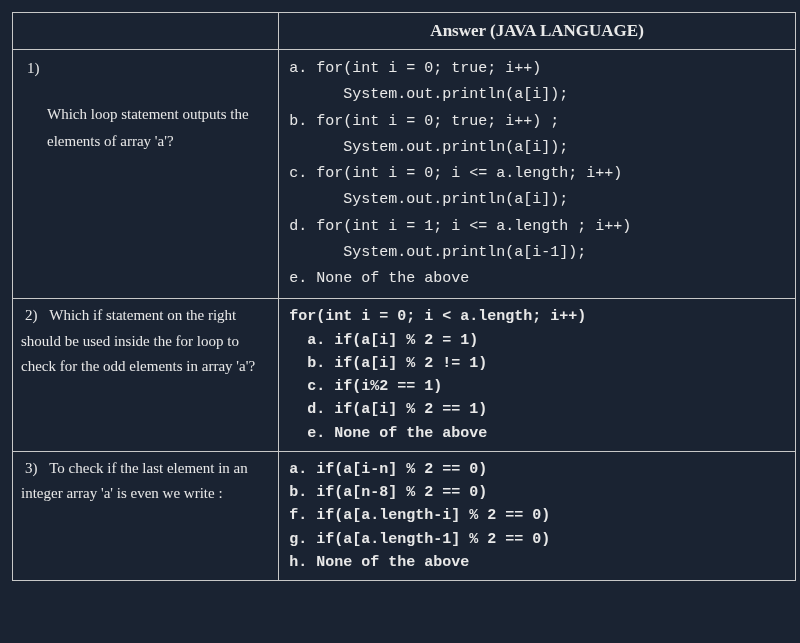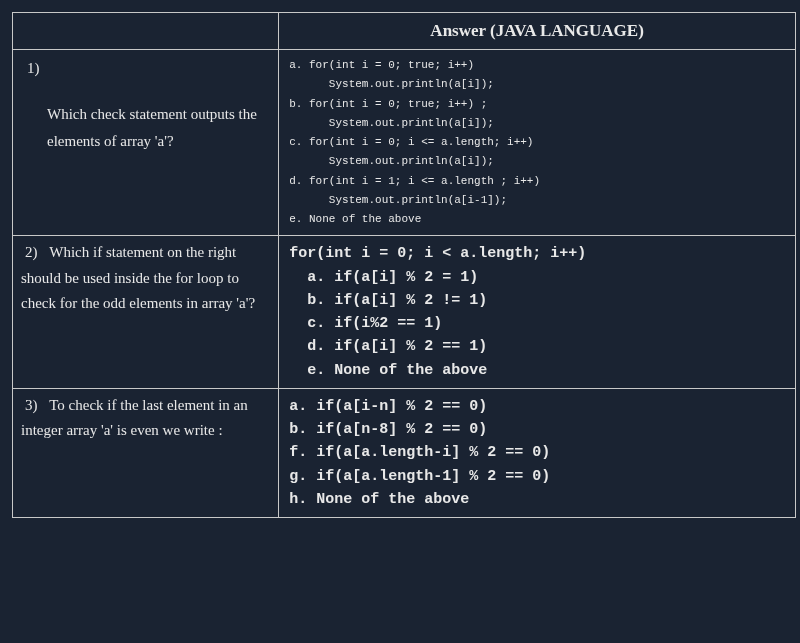--- a/index.html
+++ b/index.html
@@ -46,21 +46,21 @@
       padding: 20px 8px 8px 24px;
     }
     .question-text-tight {
       font-size: 15px;
       line-height: 1.7;
       padding: 4px 8px 4px 8px;
       margin-left: 47px;
     }
     .code {
       font-family: 'Courier New', Courier, monospace;
-      font-size: 11px;
+      font-size: 15px;
       line-height: 1.75;
       white-space: pre;
     }
     .code-tight {
       font-family: 'Courier New', Courier, monospace;
       font-size: 15px;
       line-height: 1.55;
       white-space: pre;
       font-weight: bold;
     }
@@ -78,21 +78,21 @@
   </colgroup>
   <tbody>
       <tr>
     <th class="header-empty"></th>
     <th>Answer (JAVA LANGUAGE)</th>
   </tr>
 
   <tr>
     <td>
       <div class="question-num">1)</div>
-      <div class="question-text">Which check statement outputs the elements of array 'a'?</div>
+      <div class="question-text">Which loop statement outputs the elements of array 'a'?</div>
     </td>
     <td class="code">a. for(int i = 0; true; i++)
       System.out.println(a[i]);
 b. for(int i = 0; true; i++) ;
       System.out.println(a[i]);
 c. for(int i = 0; i &lt;= a.length; i++)
       System.out.println(a[i]);
 d. for(int i = 1; i &lt;= a.length ; i++)
       System.out.println(a[i-1]);
 e. None of the above</td>

